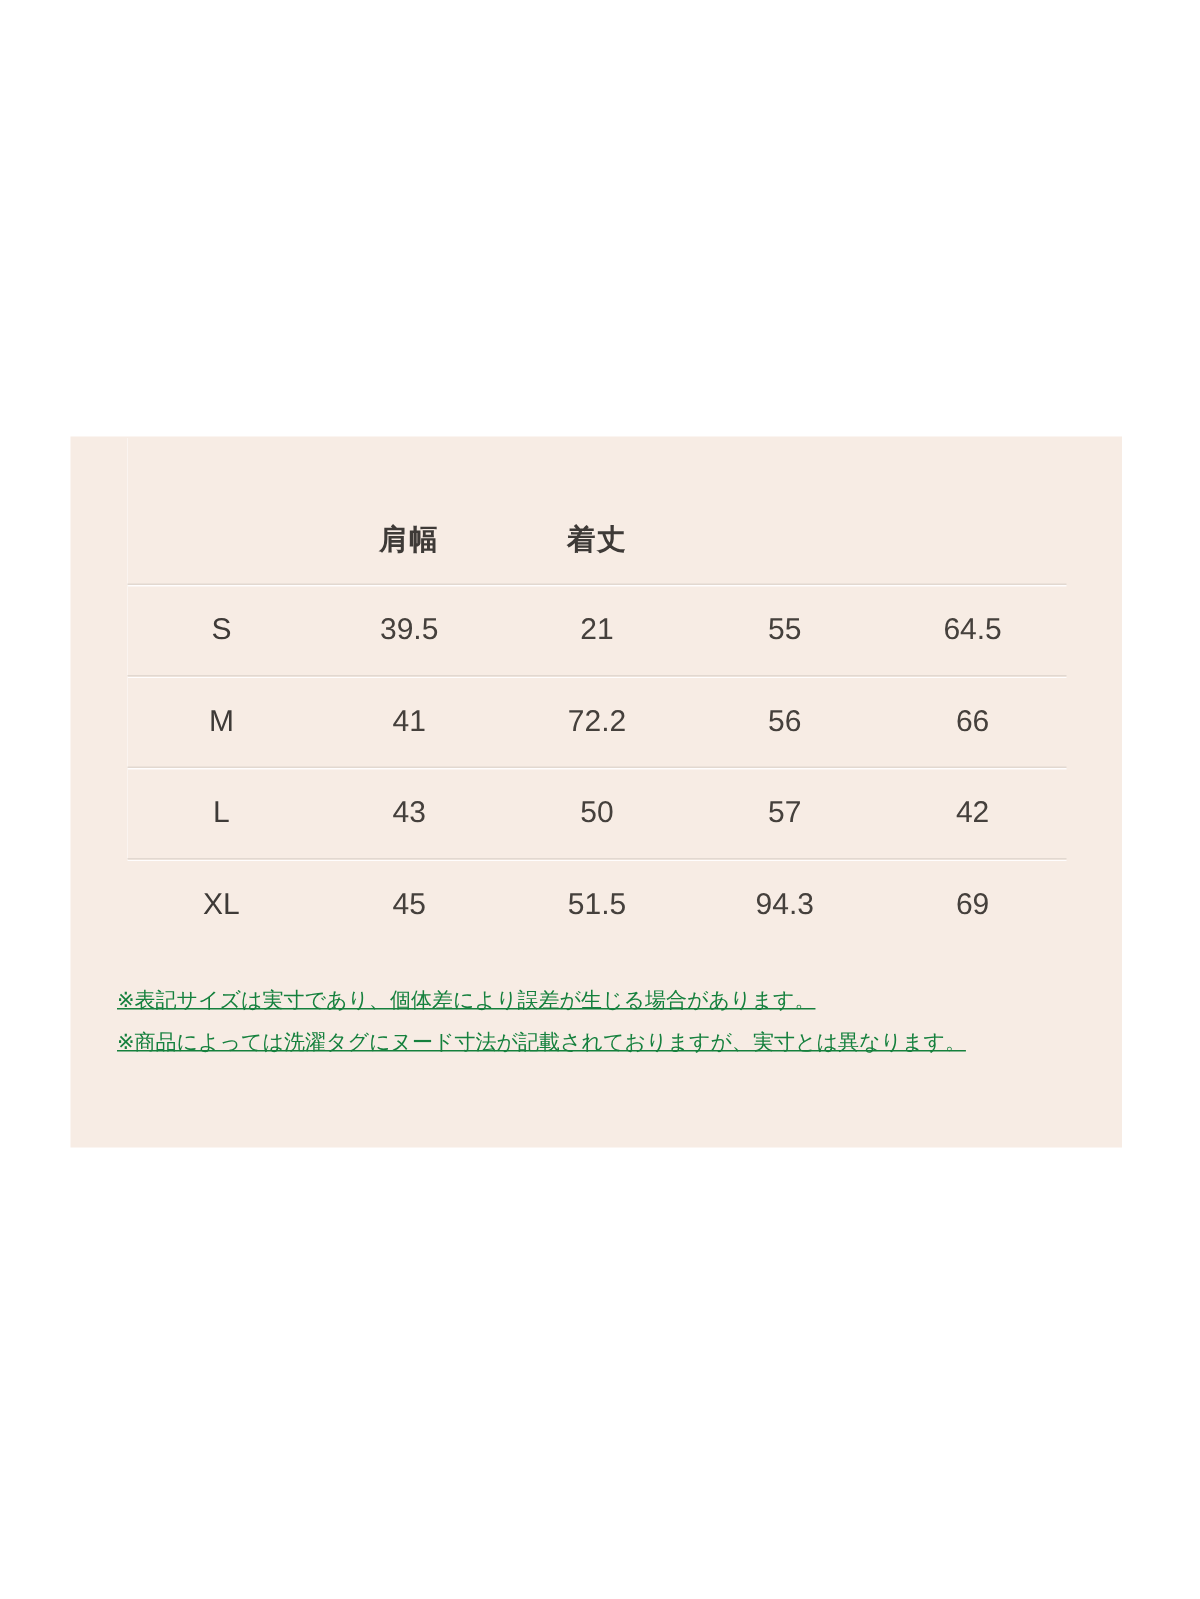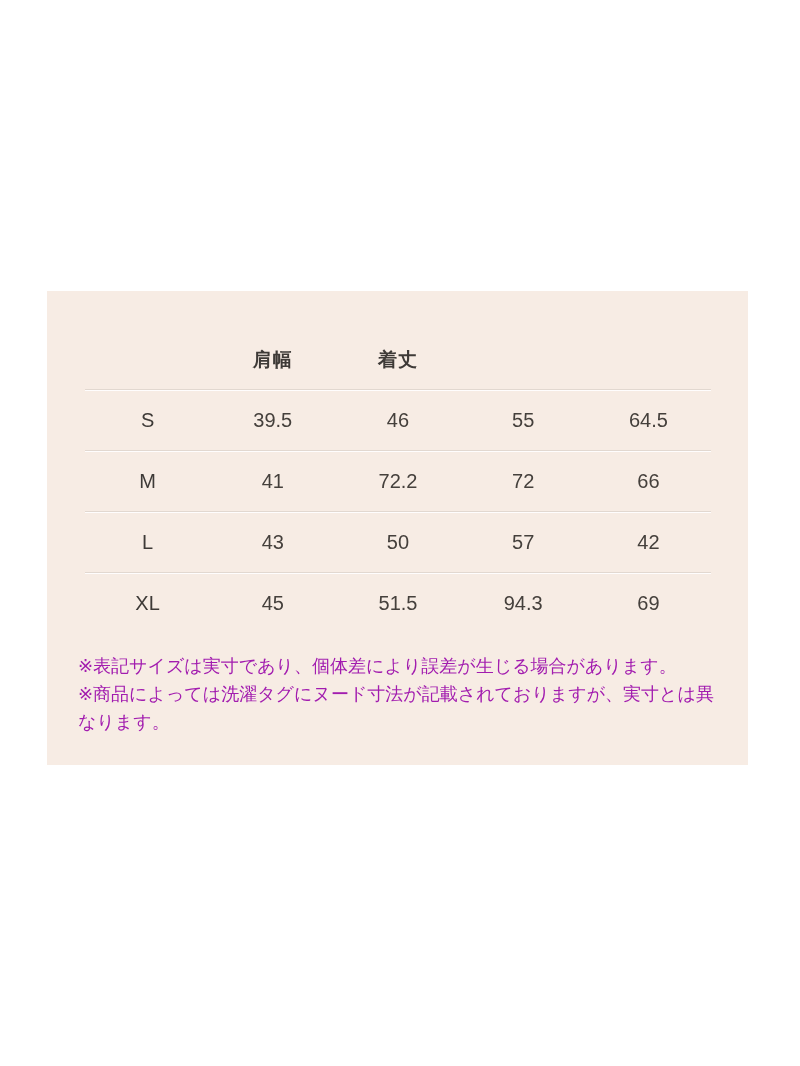--- a/index.html
+++ b/index.html
@@ -61,52 +61,53 @@
   .row.data .cell.size-label {
     font-size: 20px;
     color: #3e3a37;
   }
 
   .notes {
     position: absolute;
     left: 31px;
     right: 26px;
     top: 361px;
-    font-size: 18px;
+    font-size: 14px;
     line-height: 28px;
-    color: #a21caf;
+    color: #15803d;
+    text-decoration: underline;
   }
   .notes p { margin: 0; }
 </style>
 </head>
 <body>
 
 <div class="panel">
 
   <div class="size-table">
 
     <div class="row header with-divider">
       <div class="cell"></div>
       <div class="cell">肩幅</div>
       <div class="cell">着丈</div>
     </div>
 
     <div class="row data with-divider">
       <div class="cell size-label">S</div>
       <div class="cell">39.5</div>
-      <div class="cell">46</div>
+      <div class="cell">21</div>
       <div class="cell">55</div>
       <div class="cell">64.5</div>
     </div>
 
     <div class="row data with-divider">
       <div class="cell size-label">M</div>
       <div class="cell">41</div>
       <div class="cell">72.2</div>
-      <div class="cell">72</div>
+      <div class="cell">56</div>
       <div class="cell">66</div>
     </div>
 
     <div class="row data with-divider">
       <div class="cell size-label">L</div>
       <div class="cell">43</div>
       <div class="cell">50</div>
       <div class="cell">57</div>
       <div class="cell">42</div>
     </div>

